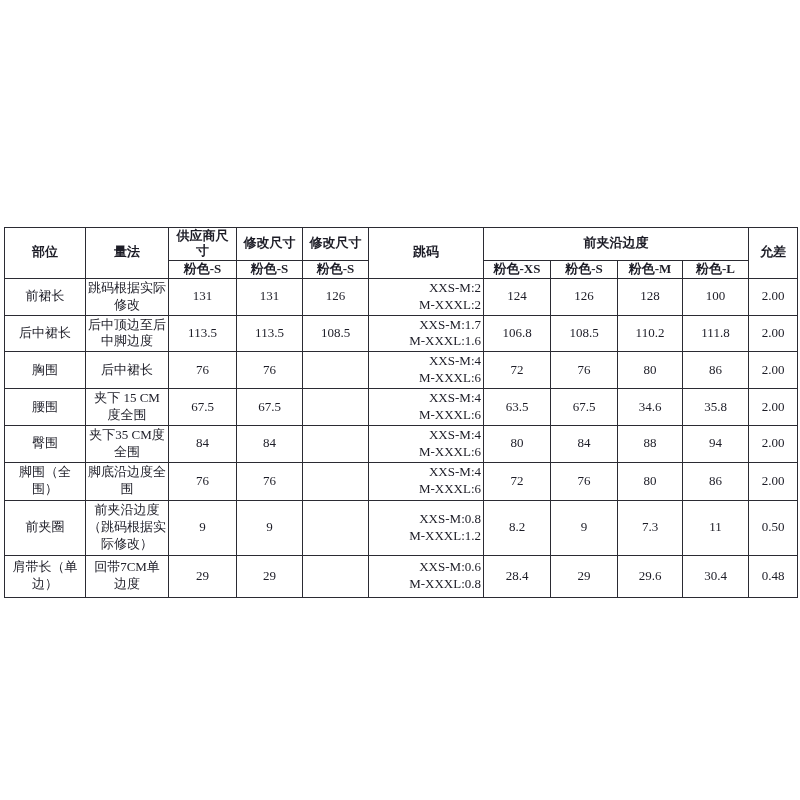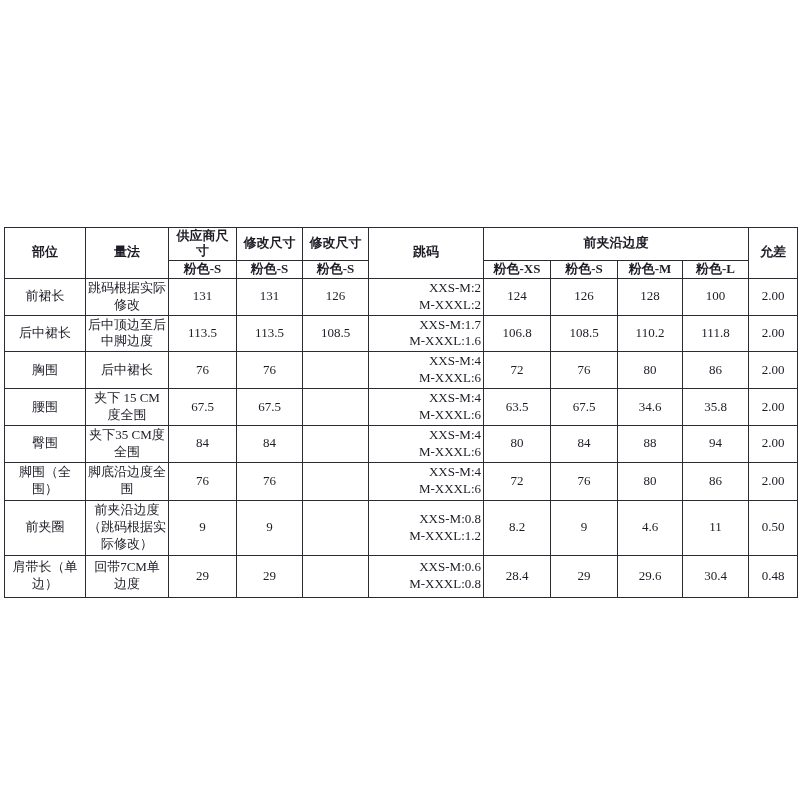--- a/index.html
+++ b/index.html
@@ -193,21 +193,21 @@
         <td>前夹沿边度（跳码根据实际修改）</td>
         <td>9</td>
         <td>9</td>
         <td></td>
         <td class="grading-cell">
           <div>XXS-M:0.8</div>
           <div>M-XXXL:1.2</div>
         </td>
         <td>8.2</td>
         <td>9</td>
-        <td>4.6</td>
+        <td>7.3</td>
         <td>11</td>
         <td>0.50</td>
       </tr>
       <tr class="r8">
         <td>肩带长（单边）</td>
         <td>回带7CM单边度</td>
         <td>29</td>
         <td>29</td>
         <td></td>
         <td class="grading-cell">

